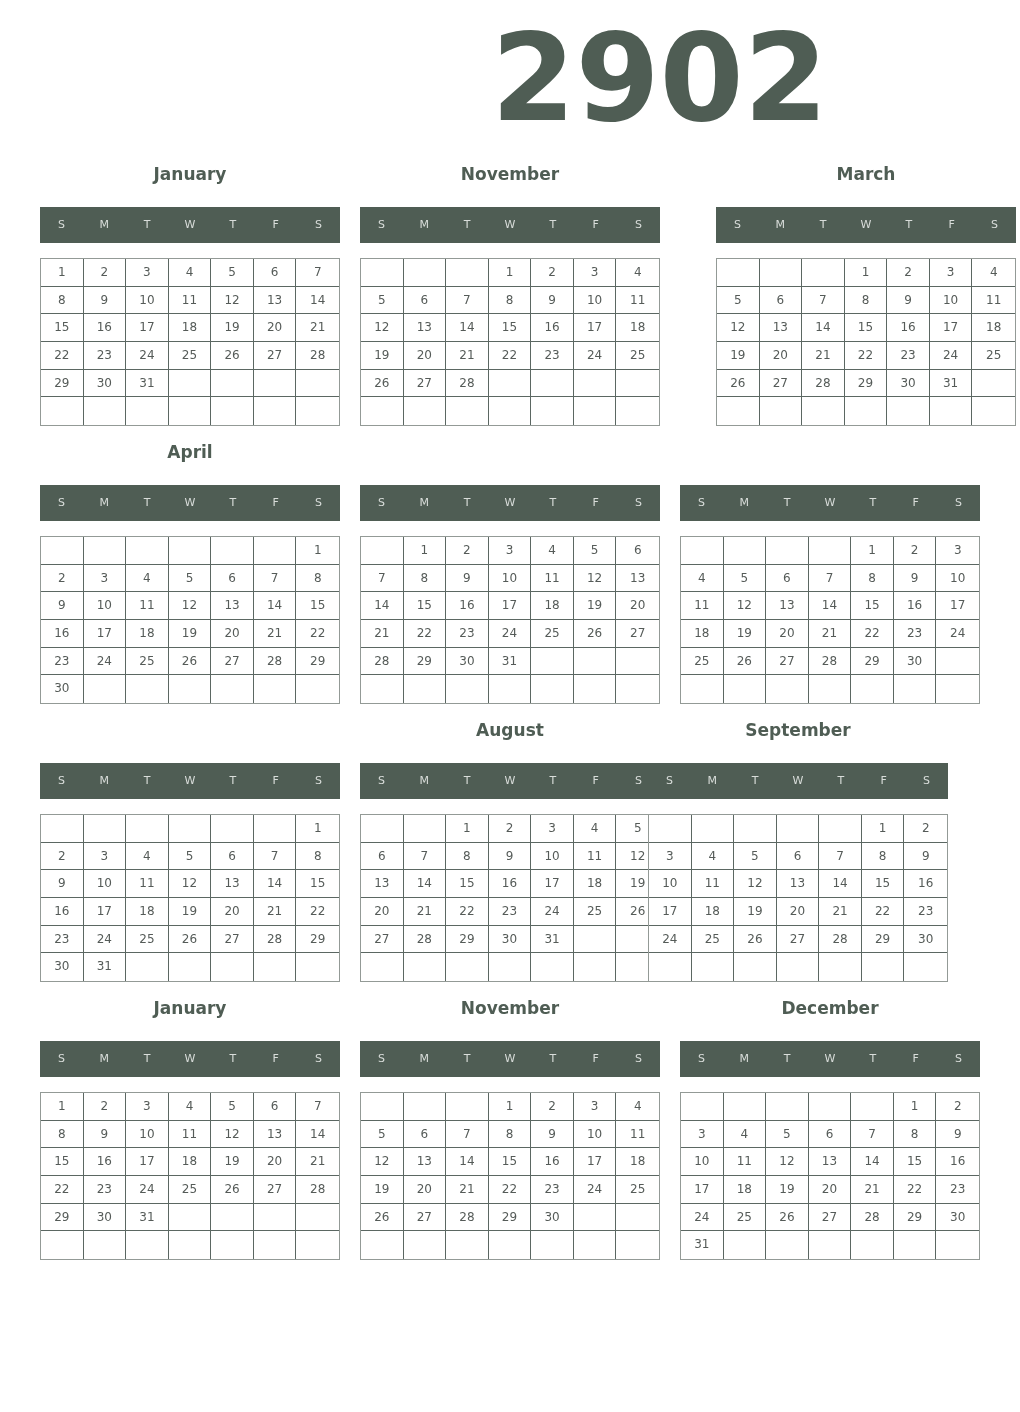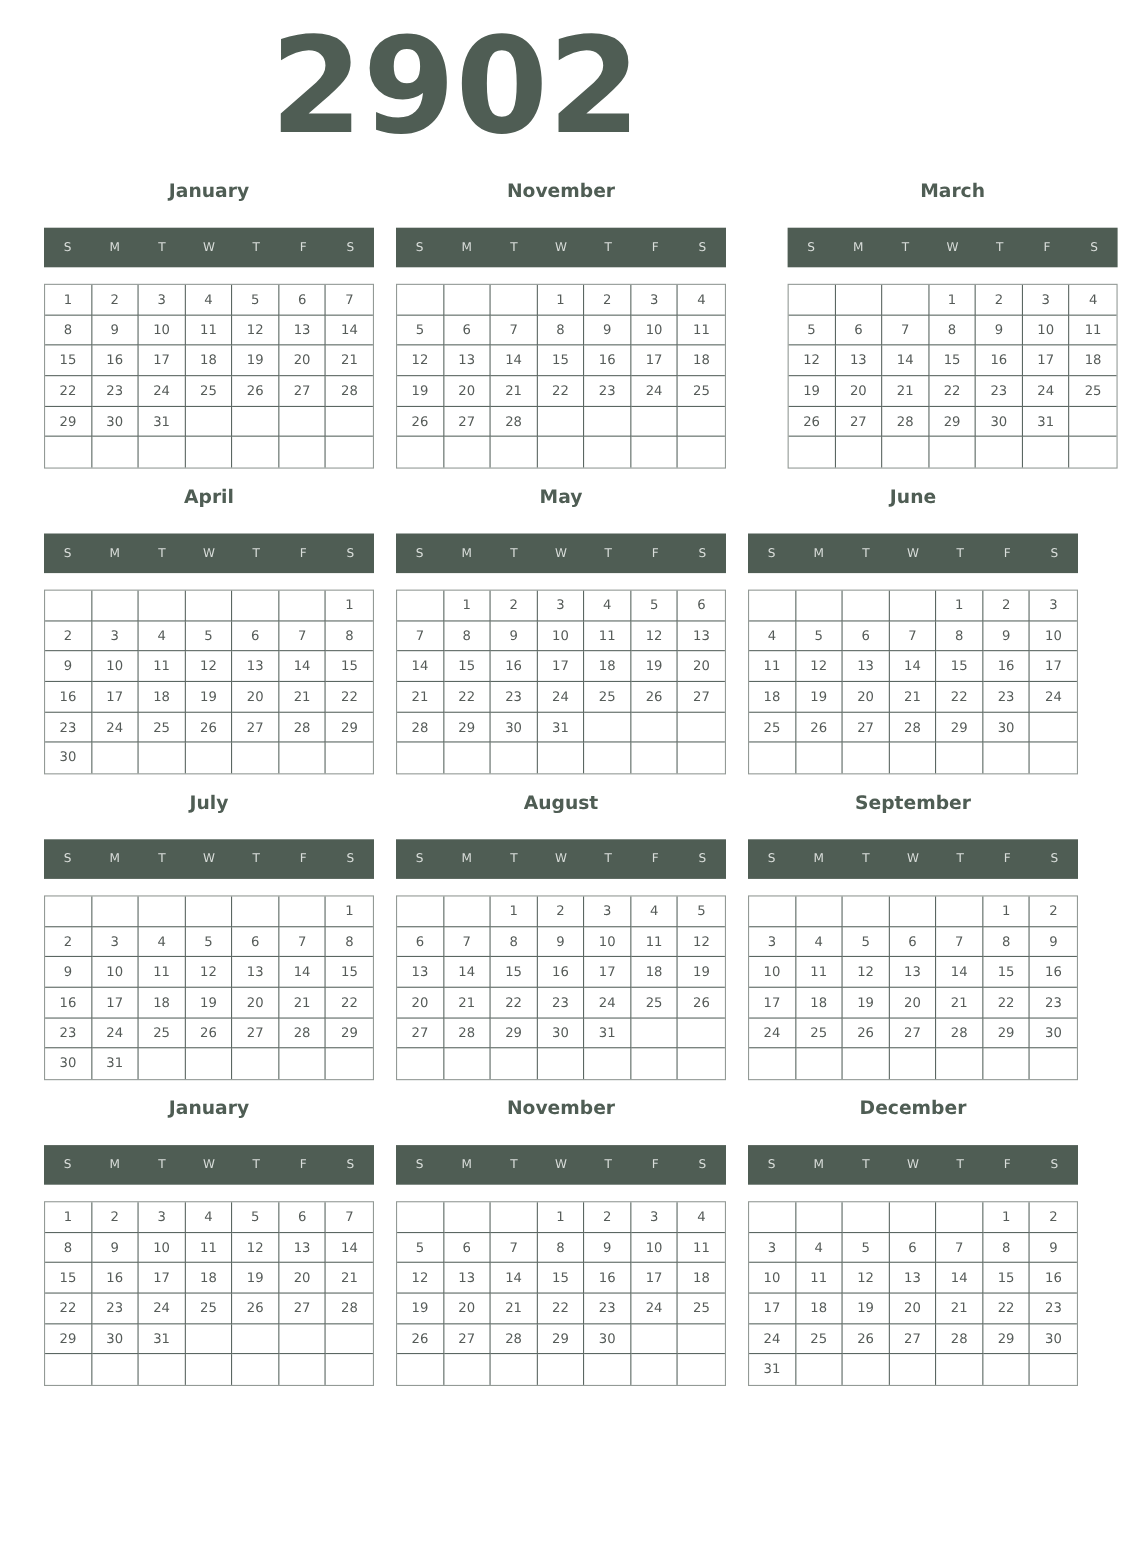--- a/index.html
+++ b/index.html
@@ -1,18 +1,18 @@
 <!DOCTYPE html>
 <html><head>
 <meta charset="utf-8">
 <style>
   html, body { margin: 0; padding: 0; background: #ffffff; }
   body { width: 1020px; height: 1412px; position: relative; font-family: "DejaVu Sans", sans-serif; overflow: hidden; }
   .year-title {
-    position: absolute; left: 0; top: 14px; width: 828px; text-align: center;
+    position: absolute; left: 0; top: 14px; width: 828px; text-align: right;
     font-family: "DejaVu Sans", sans-serif; font-weight: bold; font-size: 121px;
     line-height: 130px; color: #4f5d54; letter-spacing: 0px;
   }
   .month {
     position: absolute; width: 240px; height: 270px;
   }
   .month-name {
     position: absolute; left: 0; top: 0; width: 300px; height: 30px; line-height: 30px;
     text-align: center; font-weight: bold; font-size: 17px; color: #4f5d54;
   }
@@ -260,21 +260,20 @@
         <div class="cell r6">30</div>
         <div class="cell r6"></div>
         <div class="cell r6"></div>
         <div class="cell r6"></div>
         <div class="cell r6"></div>
         <div class="cell r6"></div>
         <div class="cell c7 r6"></div>
       </div>
   </div>
     <div class="month" style="left: 360px; top: 437px;">
-    <div class="month-name">May</div>
     <div class="weekday-bar">
         <div class="weekday">S</div>
         <div class="weekday">M</div>
         <div class="weekday">T</div>
         <div class="weekday">W</div>
         <div class="weekday">T</div>
         <div class="weekday">F</div>
         <div class="weekday">S</div>
       </div>
     <div class="grid">
@@ -316,21 +315,20 @@
         <div class="cell r6"></div>
         <div class="cell r6"></div>
         <div class="cell r6"></div>
         <div class="cell r6"></div>
         <div class="cell r6"></div>
         <div class="cell r6"></div>
         <div class="cell c7 r6"></div>
       </div>
   </div>
     <div class="month" style="left: 680px; top: 437px;">
-    <div class="month-name">June</div>
     <div class="weekday-bar">
         <div class="weekday">S</div>
         <div class="weekday">M</div>
         <div class="weekday">T</div>
         <div class="weekday">W</div>
         <div class="weekday">T</div>
         <div class="weekday">F</div>
         <div class="weekday">S</div>
       </div>
     <div class="grid">
@@ -372,21 +370,20 @@
         <div class="cell r6"></div>
         <div class="cell r6"></div>
         <div class="cell r6"></div>
         <div class="cell r6"></div>
         <div class="cell r6"></div>
         <div class="cell r6"></div>
         <div class="cell c7 r6"></div>
       </div>
   </div>
     <div class="month" style="left: 40px; top: 715px;">
-    <div class="month-name">July</div>
     <div class="weekday-bar">
         <div class="weekday">S</div>
         <div class="weekday">M</div>
         <div class="weekday">T</div>
         <div class="weekday">W</div>
         <div class="weekday">T</div>
         <div class="weekday">F</div>
         <div class="weekday">S</div>
       </div>
     <div class="grid">
@@ -483,21 +480,21 @@
         <div class="cell c7"></div>
         <div class="cell r6"></div>
         <div class="cell r6"></div>
         <div class="cell r6"></div>
         <div class="cell r6"></div>
         <div class="cell r6"></div>
         <div class="cell r6"></div>
         <div class="cell c7 r6"></div>
       </div>
   </div>
-    <div class="month" style="left: 680px; top: 715px;">
+    <div class="month" style="left: 648px; top: 715px;">
     <div class="month-name">September</div>
     <div class="weekday-bar">
         <div class="weekday">S</div>
         <div class="weekday">M</div>
         <div class="weekday">T</div>
         <div class="weekday">W</div>
         <div class="weekday">T</div>
         <div class="weekday">F</div>
         <div class="weekday">S</div>
       </div>

